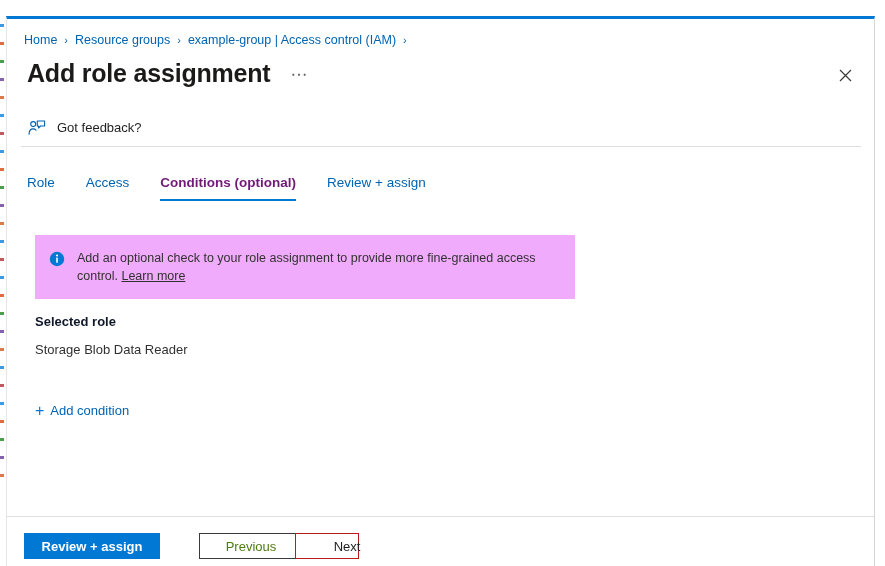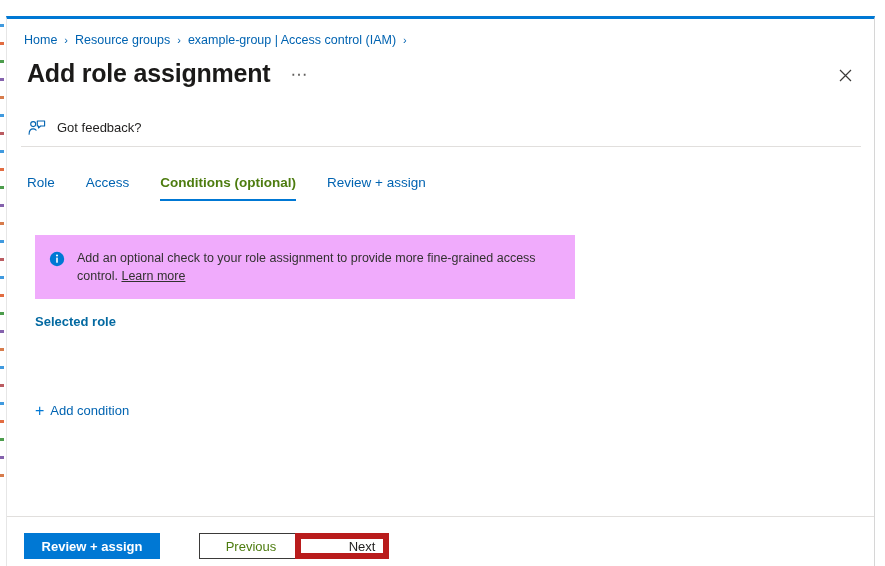--- a/index.html
+++ b/index.html
@@ -136,21 +136,21 @@
     position: relative;
     font-size: 13.5px;
     color: #0063b1;
     cursor: pointer;
     padding: 0 0 9px 0;
     margin-right: 31px;
     line-height: 18px;
     white-space: nowrap;
   }
   .tab.active {
-    color: #4d7c0f;
+    color: #701a75;
     font-weight: 600;
     text-align: center;
   }
   .tab.active::after {
     content: "";
     position: absolute;
     left: 0; right: 0; bottom: 0;
     height: 2px;
     background: #0078d4;
   }
@@ -181,21 +181,21 @@
     text-decoration: underline;
     cursor: pointer;
   }
 
   
   #selected-role-heading {
     position: absolute;
     left: 28px; top: 294px;
     font-size: 13px;
     font-weight: 700;
-    color: #0369a1;
+    color: #0f172a;
     line-height: 18px;
   }
   #selected-role-value {
     position: absolute;
     left: 28px; top: 322px;
     font-size: 13px;
     color: #323130;
     line-height: 18px;
   }
   #conditions-heading {
@@ -259,24 +259,24 @@
   }
   #btn-previous {
     left: 192px;
     width: 104px;
     background: #ffffff;
     color: #4d7c0f;
     border: 1px solid #3b3a39;
   }
   #btn-next {
     left: 288px;
-    width: 94px;
+    width: 64px;
     background: #ffffff;
     color: #201f1e;
-    border: 6px solid #b91c1c;
+    border: 1px solid #b91c1c;
     padding-left: 40px;
   }
 </style>
 </head>
 <body>
 
 <div id="behind-strip">
     <div class="frag" style="top: 24px; background: rgb(0, 120, 212); opacity: 0.75;"></div>
     <div class="frag" style="top: 42px; background: rgb(216, 59, 1); opacity: 0.75;"></div>
     <div class="frag" style="top: 60px; background: rgb(16, 124, 16); opacity: 0.75;"></div>
@@ -354,20 +354,21 @@
         <rect x="7.2" y="6.6" width="1.6" height="5.2" rx="0.5" fill="#ffffff"></rect>
         <circle cx="8" cy="4.5" r="1.05" fill="#ffffff"></circle>
       </svg>
     </span>
     <div id="info-text">
       <span>Add an optional check to your role assignment to provide more fine-grained access control. </span><a id="info-link">Learn more</a>
     </div>
   </div>
 
   <div id="selected-role-heading">Selected role</div>
+  <div id="selected-role-value">Storage Blob Data Reader</div>
 
   <div id="add-condition">
     <span id="add-condition-plus">+</span>
     <span id="add-condition-label">Add condition</span>
   </div>
 
   <div id="footer-divider"></div>
   <div id="footer">
     <div class="btn" id="btn-review">Review + assign</div>
     <div class="btn" id="btn-previous">Previous</div>

